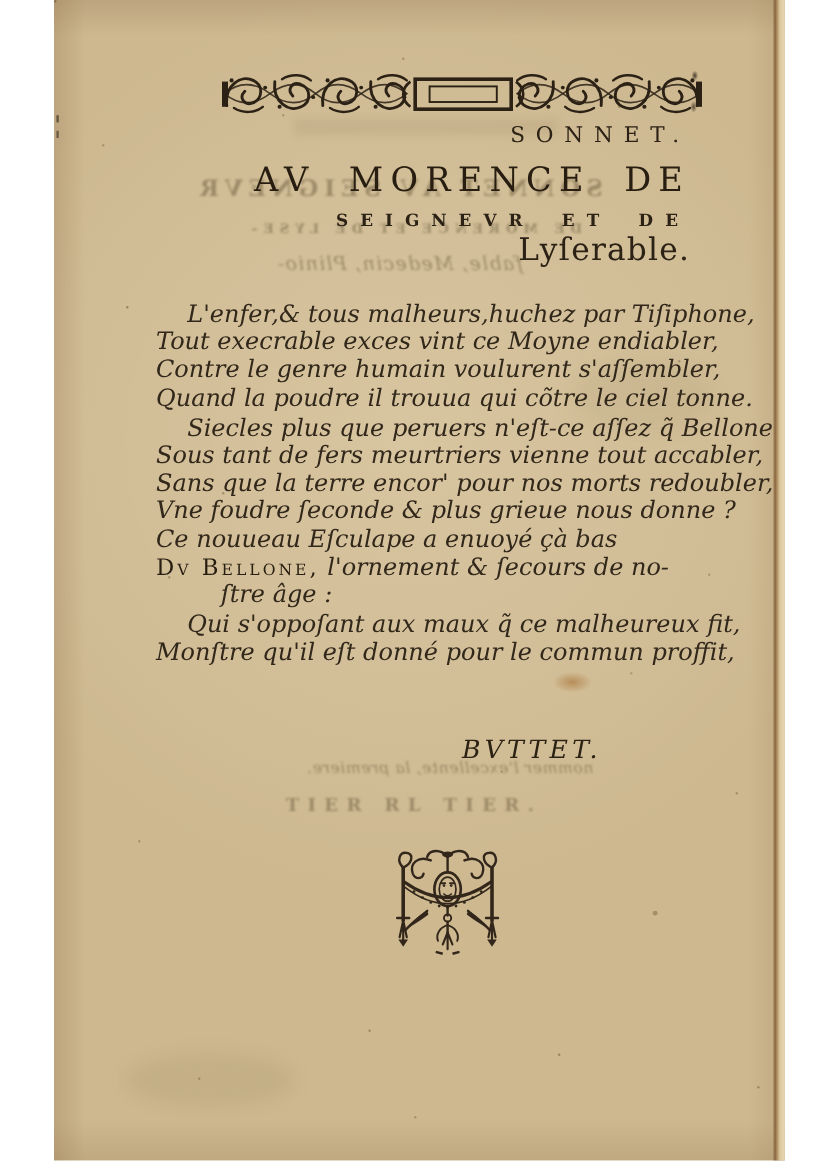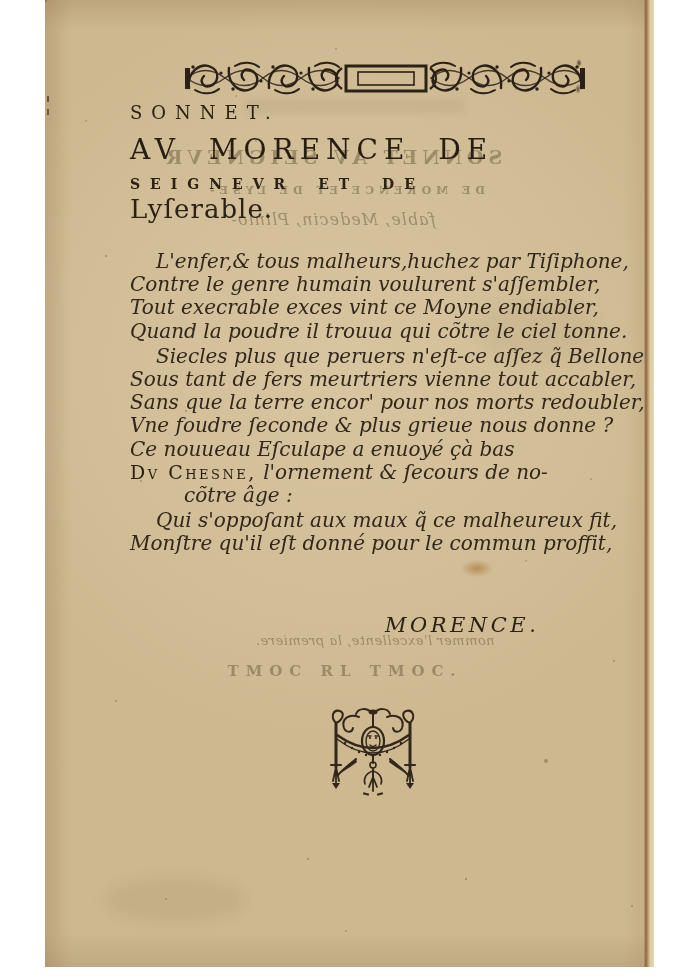--- a/index.html
+++ b/index.html
@@ -25,21 +25,21 @@
       500px 760px 0 1px rgba(104,80,50,.4), 420px 878px 0 0 rgba(104,80,50,.5),
       262px 858px 0 0 rgba(104,80,50,.45), 120px 898px 0 0 rgba(104,80,50,.4),
       300px 930px 0 0 rgba(104,80,50,.35), 568px 660px 0 0 rgba(104,80,50,.4),
       372px 642px 0 0 rgba(104,80,50,.35), 70px 700px 0 0 rgba(104,80,50,.35),
       210px 140px 0 0 rgba(104,80,50,.3), 480px 560px 0 0 rgba(104,80,50,.3),
       40px 120px 0 0 rgba(104,80,50,.35), 586px 905px 0 0 rgba(104,80,50,.45);}
   .fox1{position:absolute;left:60px;top:878px;width:140px;height:44px;background:rgba(120,95,60,.10);filter:blur(7px);border-radius:50%;}
   .fox2{position:absolute;left:430px;top:300px;width:120px;height:60px;background:rgba(120,95,60,.07);filter:blur(8px);border-radius:50%;}
   .headband{position:absolute;left:140px;top:59px;width:400px;height:38px;}
   .tailpiece{position:absolute;left:278px;top:705px;width:100px;height:92px;}
-  .cline{position:absolute;left:85px;width:445px;text-align:left;color:#2b2114;white-space:nowrap;}
+  .cline{position:absolute;left:85px;width:445px;text-align:right;color:#2b2114;white-space:nowrap;}
   .h-small{top:102px;font-size:18px;letter-spacing:9px;}
   .title1{top:133px;font-size:28px;letter-spacing:6px;word-spacing:13px;color:#271d10;}
   .title2{top:176px;font-size:14px;letter-spacing:10px;word-spacing:8px;font-weight:bold;}
   .title3{top:194px;font-size:26px;letter-spacing:1px;}
   .poem{position:absolute;left:85px;top:250px;width:470px;font-style:italic;font-size:20px;color:#31271a;}
   .pline{height:23.2px;line-height:23.2px;white-space:nowrap;}
   .pline.ind1{margin-left:26px;}
   .pline.ind2{margin-left:54px;}
   .pline.stanza{margin-top:2px;height:23.2px;}
   .sc{font-style:normal;font-variant:small-caps;font-size:19px;letter-spacing:2.5px;color:#271d10;}
@@ -64,21 +64,21 @@
 </head>
 <body>
 
 <div class="page">
 
   <div>
       <div class="ghost caps mir" style="left: 287px; top: 146px; font-size: 19px; letter-spacing: 5px;">SONNET AV SEIGNEVR</div>
       <div class="ghost caps mir" style="left: 300px; top: 184px; font-size: 11px; letter-spacing: 5px;">DE MORENCE ET DE LYSE-</div>
       <div class="ghost italic mir" style="left: 288px; top: 210px; font-size: 16px; letter-spacing: 1px;">fable, Medecin, Plinio-</div>
       <div class="ghost italic mir" style="left: 330px; top: 633px; font-size: 13px; letter-spacing: 0.5px;">nommer l'excellente, la premiere.</div>
-      <div class="ghost caps nom" style="left: 300px; top: 662px; font-size: 15px; letter-spacing: 7px;">TMOC RL TMOC.</div>
+      <div class="ghost caps nom" style="left: 300px; top: 662px; font-size: 15px; letter-spacing: 7px;">TIER RL TIER.</div>
     </div>
   <div class="ghost-blob"></div>
   <div class="fox1"></div>
   <div class="fox2"></div>
 
   <svg class="headband" viewBox="0 0 400 38" xmlns="http://www.w3.org/2000/svg">
     <g id="leftf" stroke="#2c2115" fill="none" stroke-width="2.4" stroke-linecap="round">
       <rect x="0" y="9" width="5" height="21" fill="#2c2115" stroke="none"></rect>
       <path d="M2,19 Q20,4 40,19 T78,19 T116,19 T154,19" stroke-width="1.3" opacity=".85"></path>
       <path d="M2,19 Q20,34 40,19 T78,19 T116,19 T154,19" stroke-width="1.3" opacity=".85"></path>
@@ -110,35 +110,35 @@
     </g>
   </svg>
 
   <div class="cline h-small">SONNET.</div>
   <div class="cline title1">AV MORENCE DE</div>
   <div class="cline title2">SEIGNEVR ET DE</div>
   <div class="cline title3">Lyſerable.</div>
 
   <div class="poem">
       <div class="pline ind1">L'enfer,&amp; tous malheurs,huchez par Tiſiphone,</div>
+      <div class="pline ind0">Tout execrable exces vint ce Moyne endiabler,</div>
       <div class="pline ind0">Contre le genre humain voulurent s'aſſembler,</div>
-      <div class="pline ind0">Tout execrable exces vint ce Moyne endiabler,</div>
       <div class="pline ind0">Quand la poudre il trouua qui cõtre le ciel tonne.</div>
       <div class="pline ind1 stanza">Siecles plus que peruers n'eſt-ce aſſez q̃ Bellone</div>
       <div class="pline ind0">Sous tant de fers meurtriers vienne tout accabler,</div>
       <div class="pline ind0">Sans que la terre encor' pour nos morts redoubler,</div>
       <div class="pline ind0">Vne foudre ſeconde &amp; plus grieue nous donne ?</div>
       <div class="pline ind0">Ce nouueau Eſculape a enuoyé çà bas</div>
-      <div class="pline ind0"><span class="sc">Dv Chesne,</span> l'ornement &amp; ſecours de no-</div>
-      <div class="pline ind2">cõtre âge :</div>
+      <div class="pline ind0"><span class="sc">Dv Bellone,</span> l'ornement &amp; ſecours de no-</div>
+      <div class="pline ind2">ſtre âge :</div>
       <div class="pline ind1 stanza">Qui s'oppoſant aux maux q̃ ce malheureux fit,</div>
       <div class="pline ind0">Monſtre qu'il eſt donné pour le commun proffit,</div>
     </div>
 
-  <div class="signature">MORENCE.</div>
+  <div class="signature">BVTTET.</div>
 
   <svg class="tailpiece" viewBox="0 0 100 92" xmlns="http://www.w3.org/2000/svg">
     <g fill="none" stroke="#32271a" stroke-width="2" stroke-linecap="round">
       <path d="M13,18 L13,62" stroke-width="3"></path>
       <path d="M87,18 L87,62" stroke-width="3"></path>
       <path d="M13,18 C7,12 10,4 17,6 C22,8 20,15 13,18"></path>
       <path d="M87,18 C93,12 90,4 83,6 C78,8 80,15 87,18"></path>
       <path d="M8,60 L18,60"></path>
         <path d="M82,60 L92,60"></path>
       <path d="M13,62 L10,76 M13,62 L16,76 M13,62 L13,80" stroke-width="1.8"></path>

